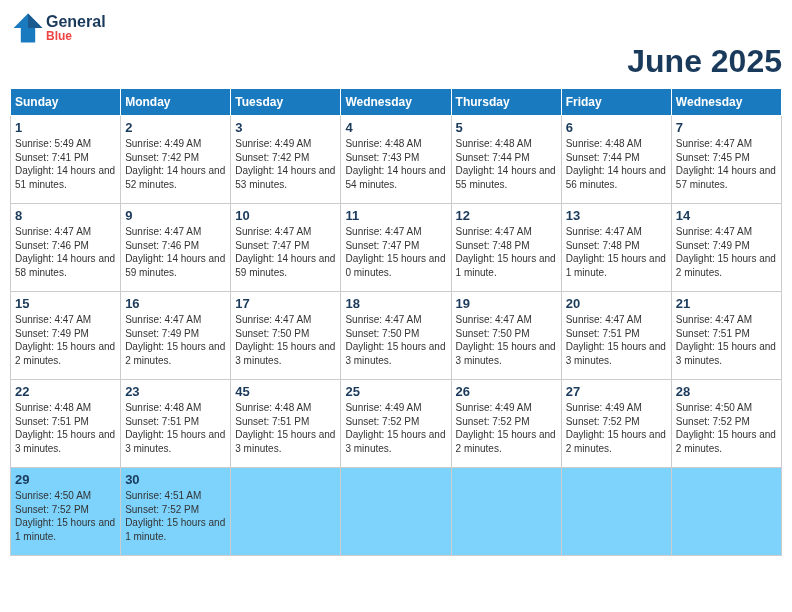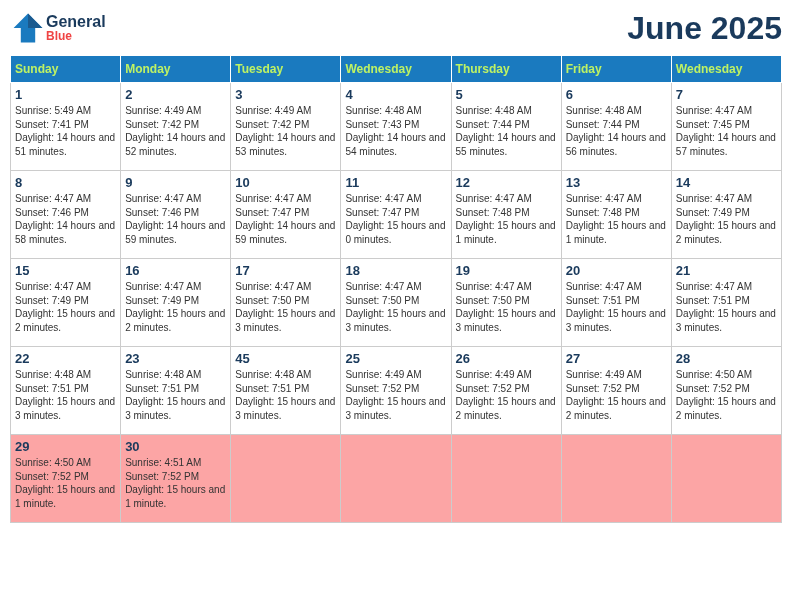--- a/index.html
+++ b/index.html
@@ -18,58 +18,59 @@
     }
     .logo {
       display: flex;
       align-items: center;
     }
     .logo-icon {
       width: 36px;
       height: 36px;
     }
     .title-block {
+      margin-top: 33px;
     }
     .month-year {
       font-size: 32px;
       font-weight: bold;
       color: #1a3a5c;
     }
     .location {
       font-size: 14px;
       color: #555;
     }
     table {
       width: 100%;
       border-collapse: collapse;
       table-layout: fixed;
     }
     th {
       background: #1a7abf;
-      color: #bef264;
+      color: #ffffff;
       font-size: 12px;
       font-weight: bold;
       padding: 6px 4px;
       text-align: left;
       border: 1px solid #fff;
     }
     td {
       border: 1px solid #ccc;
       vertical-align: top;
       padding: 4px;
       font-size: 10px;
       color: #333;
       height: 88px;
       background: #fff;
     }
     td.empty {
       background: #f5f5f5;
     }
     td.last-row {
-      background: #fca5a5;
+      background: #7dd3fc;
       margin-top: 40px;
     }
     .day-num {
       font-size: 13px;
       font-weight: bold;
       color: #1a3a5c;
       margin-bottom: 2px;
     }
     .day-info {
       font-size: 10px;

